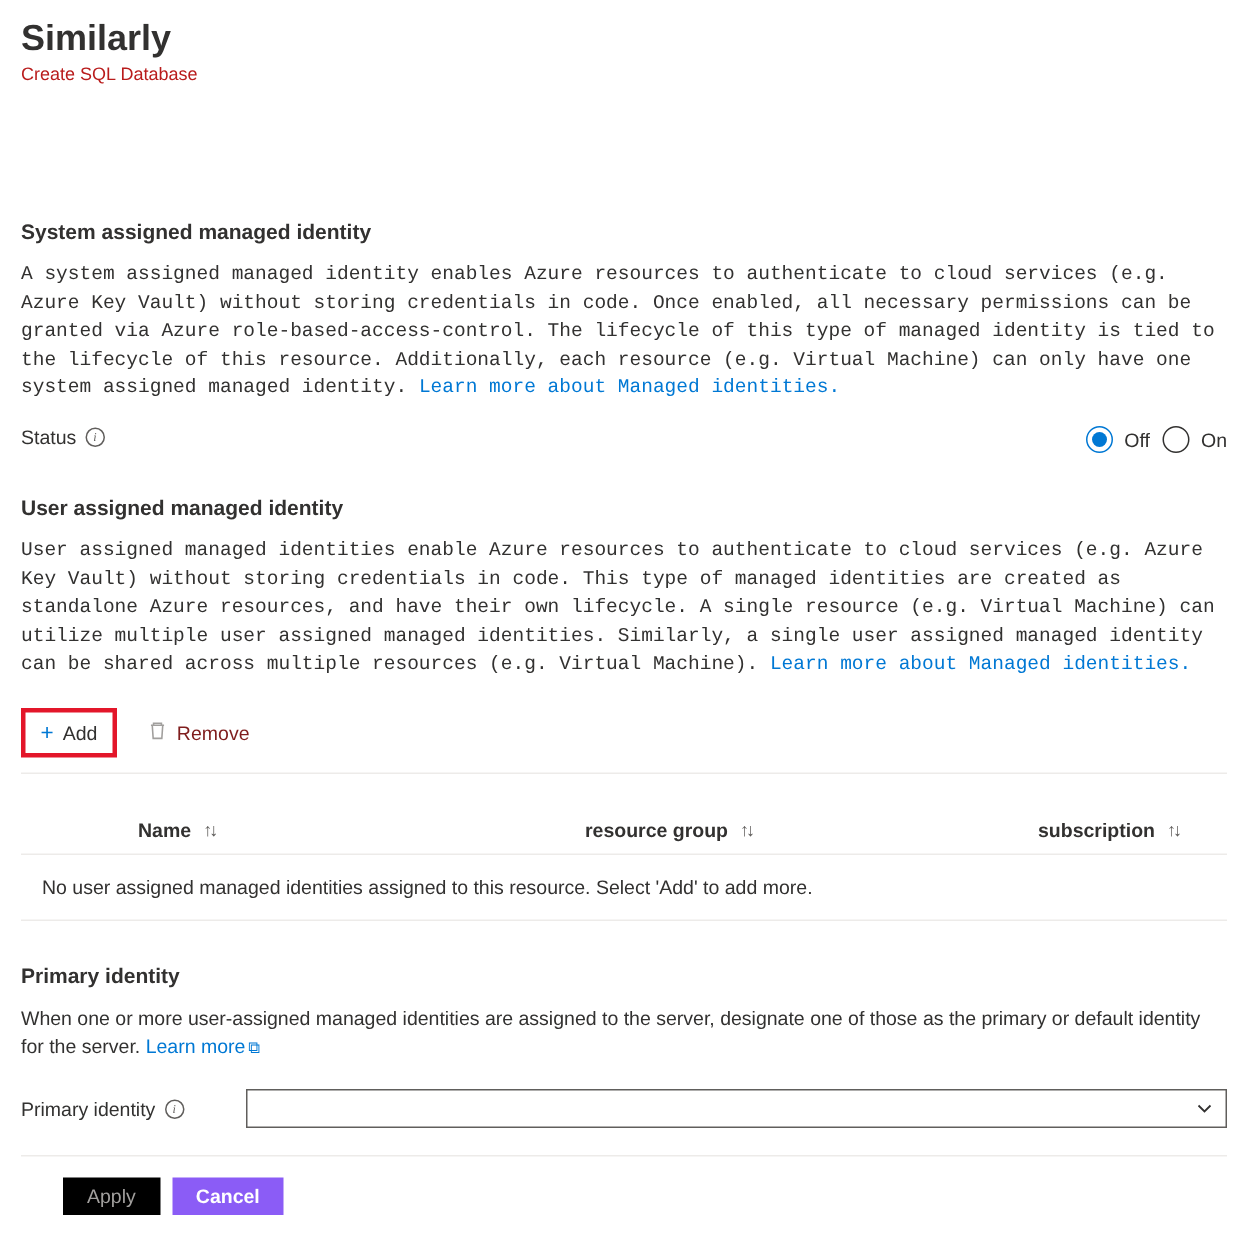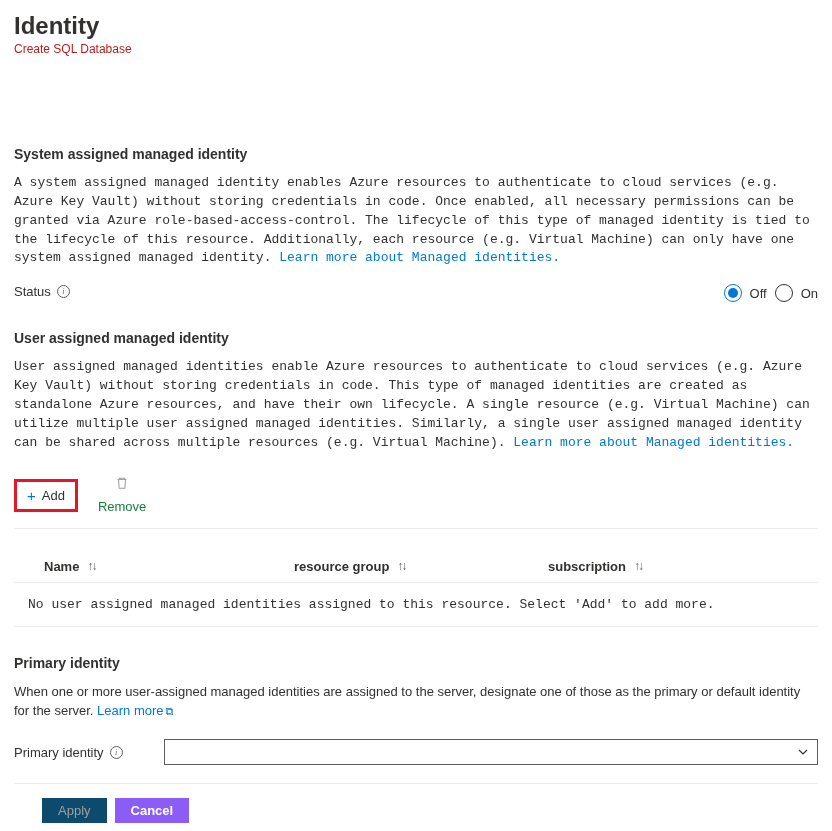--- a/index.html
+++ b/index.html
@@ -89,53 +89,52 @@
       align-items: center;
       gap: 6px;
       background: none;
       border: none;
       font-family: inherit;
       font-size: 13px;
       cursor: pointer;
       padding: 4px 6px;
       color: #323130;
     }
-    .tool-btn.disabled { color: #15803d; cursor: default; flex-direction: column; }
+    .tool-btn.disabled { color: #7f1d1d; cursor: default; }
     .add-highlight {
       border: 3px solid #e3162a;
       padding: 2px 4px;
       display: inline-flex;
     }
     .plus-icon { color: #0078d4; font-size: 15px; line-height: 1; }
     .trash-icon svg { width: 14px; height: 14px; }
     .table { width: 100%; }
     .table-head {
       display: flex;
       padding: 8px 0 8px 30px;
       border-bottom: 1px solid #edebe9;
       font-weight: 600;
       font-size: 13px;
     }
-    .col { display: flex; gap: 8px; }
+    .col { display: flex; gap: 8px; margin-left: 48px; }
     .col-name { flex: 0 0 250px; }
     .col-rg { flex: 0 0 254px; }
     .col-sub { flex: 1; }
     .sort-icon {
       display: inline-flex;
       font-size: 12px;
       color: #605e5c;
       letter-spacing: -2px;
     }
     .table-empty {
       padding: 14px 0 14px 14px;
       font-size: 13px;
       color: #323130;
       border-bottom: 1px solid #edebe9;
       margin-bottom: 28px;
-      font-family: Liberation Mono, monospace;
     }
     .primary-desc {
       font-size: 13px;
       line-height: 1.45;
       margin-bottom: 18px;
     }
     .popout-icon {
       display: inline-block;
       font-size: 11px;
       margin-left: 2px;
@@ -173,26 +172,26 @@
       padding-left: 28px;
     }
     .btn {
       font-family: inherit;
       font-size: 13px;
       padding: 5px 16px;
       border: none;
       cursor: pointer;
     }
     .btn-primary { background: #8b5cf6; color: #fff; font-weight: 600; }
-    .btn-disabled { background: #0c4a6e; color: #a19f9d; cursor: default; }
+    .btn-disabled { background: #000000; color: #a19f9d; cursor: default; }
   </style>
 </head>
 <body>
 
-<h1 class="page-title">Identity</h1>
+<h1 class="page-title">Similarly</h1>
 <div class="page-subtitle">Create SQL Database</div>
 
 <div class="section-heading">System assigned managed identity</div>
 <p class="section-desc">
   <span>A system assigned managed identity enables Azure resources to authenticate to cloud services (e.g. Azure Key Vault) without storing credentials in code. Once enabled, all necessary permissions can be granted via Azure role-based-access-control. The lifecycle of this type of managed identity is tied to the lifecycle of this resource. Additionally, each resource (e.g. Virtual Machine) can only have one system assigned managed identity. </span><a class="link">Learn more about Managed identities.</a>
 </p>
 <div class="form-row">
   <div class="form-label">
     <span>Status</span>
     <span class="info-icon">i</span>

